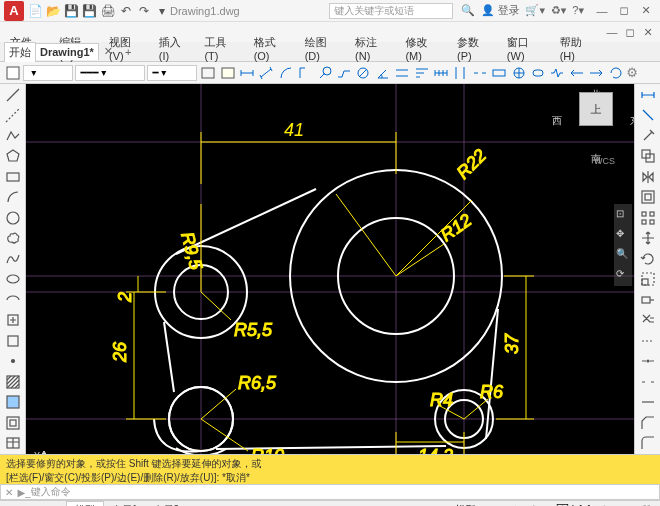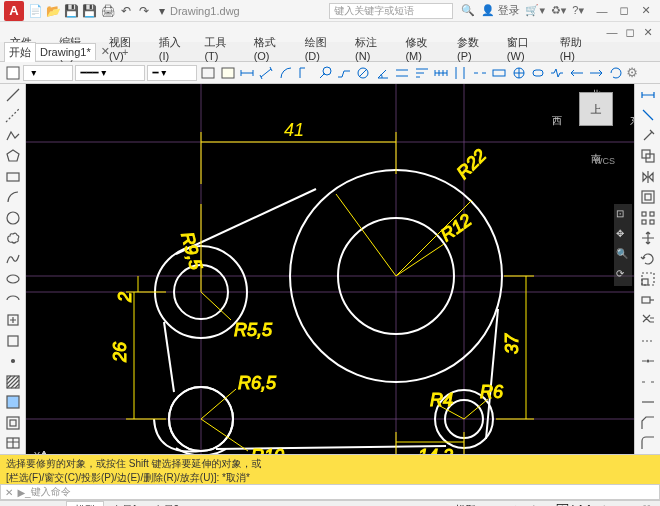--- a/index.html
+++ b/index.html
@@ -13,21 +13,21 @@
 .titlebar .right{display:flex;gap:6px;align-items:center;margin-left:8px;}
 .titlebar .right span{color:#666;font-size:11px;cursor:pointer;}
 .winbtns{display:flex;gap:2px;margin-left:8px;}
 .winbtns div{width:20px;height:14px;display:flex;align-items:center;justify-content:center;color:#666;cursor:pointer;}
 .menubar{height:20px;background:#f5f5f5;display:flex;align-items:center;padding:0 4px;gap:2px;}
 .menubar span{padding:2px 6px;color:#333;font-size:11px;cursor:pointer;margin-top:32px;}
 .menubar .mdi{margin-left:auto;display:flex;gap:2px;}
 .menubar .mdi div{width:16px;height:14px;color:#666;cursor:pointer;display:flex;align-items:center;justify-content:center;}
 .tabbar{height:20px;background:#f0f0f0;display:flex;align-items:center;padding:0 4px;border-bottom:1px solid #ccc;}
 .tabbar .tab{padding:2px 4px;background:#fff;border:1px solid #ccc;border-bottom:none;font-size:11px;color:#333;cursor:pointer;margin-right:-1px;}
-.tabbar .tab.active{background:#fff;font-weight:normal;}
+.tabbar .tab.active{background:#fff;font-weight:bold;}
 .tabbar .plus{padding:2px 6px;color:#666;cursor:pointer;}
 .toolbar{height:22px;background:#f5f5f5;display:flex;align-items:center;padding:0 4px;gap:2px;border-bottom:1px solid #ccc;}
 .toolbar .dd{border:1px solid #ccc;background:#fff;height:16px;font-size:10px;padding:0 4px;display:flex;align-items:center;min-width:50px;}
 .toolbar .ic{width:18px;height:18px;display:flex;align-items:center;justify-content:center;color:#555;cursor:pointer;}
 .toolbar svg{width:16px;height:16px;}
 .toolbar .gear{margin-left:auto;color:#888;cursor:pointer;padding-right:18px;font-size:13px;}
 .workspace{display:flex;height:370px;}
 .ltools{width:26px;background:#f5f5f5;border-right:1px solid #ccc;display:flex;flex-direction:column;align-items:center;padding:2px 0;gap:3px;overflow:hidden;}
 .ltools div{width:20px;height:20px;display:flex;align-items:center;justify-content:center;cursor:pointer;}
 .ltools svg{width:16px;height:16px;stroke:#555;fill:none;stroke-width:1.2;}

